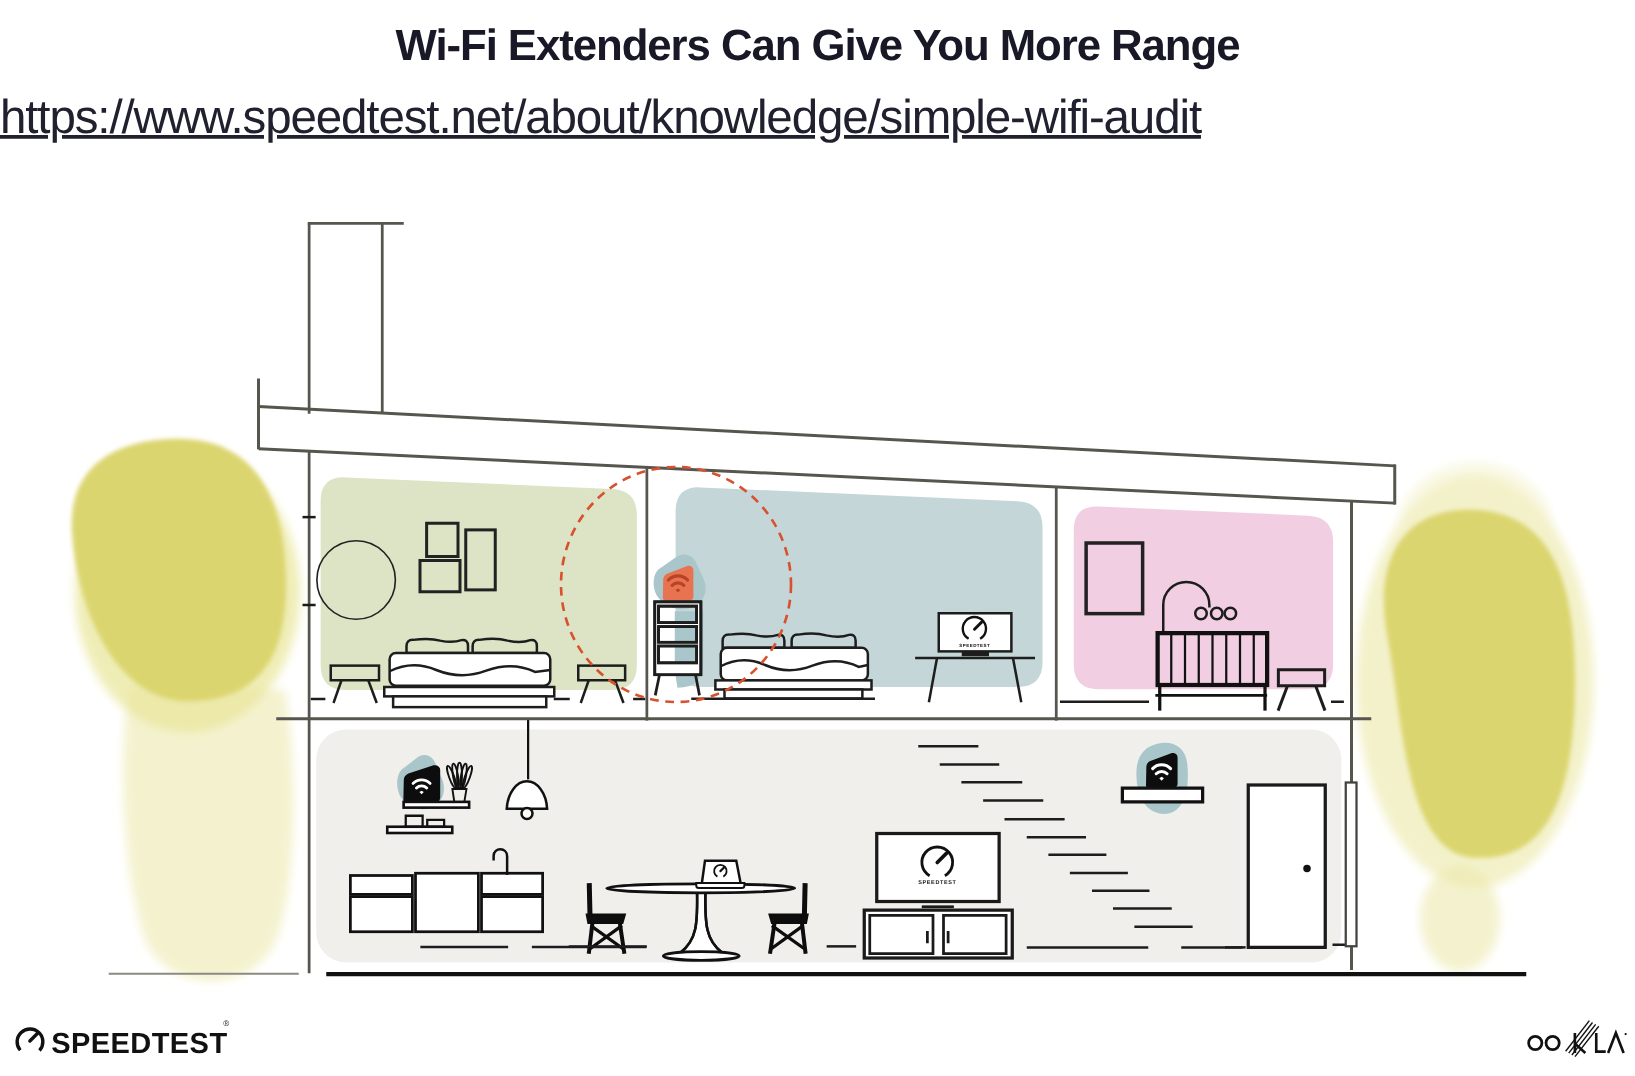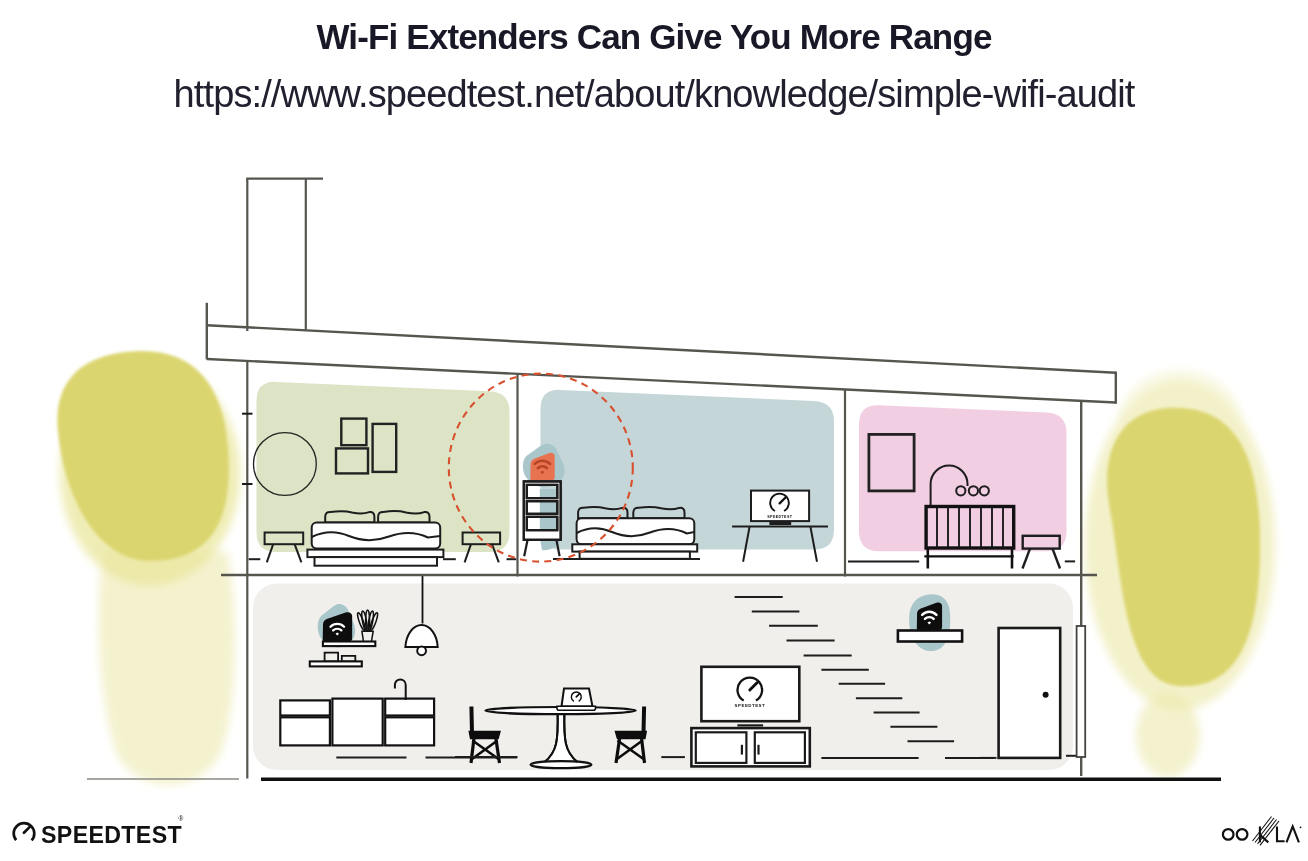--- a/index.html
+++ b/index.html
@@ -1,18 +1,18 @@
 <!DOCTYPE html>
 <html><head>
 <meta charset="utf-8">
 <style>
   html,body{margin:0;padding:0;background:#fff;width:1308px;height:861px;overflow:hidden;}
   body{font-family:"Liberation Sans",sans-serif;position:relative;}
   .title{position:absolute;top:17px;left:0;width:1308px;text-align:center;font-size:35px;font-weight:700;color:#181826;letter-spacing:-0.85px;}
-  .subtitle{position:absolute;top:73px;left:0;width:1308px;text-align:center;font-size:38px;font-weight:400;color:#20202e;letter-spacing:-0.9px;}
+  .subtitle{position:absolute;top:73px;left:0;width:1308px;text-align:left;font-size:38px;font-weight:400;color:#20202e;letter-spacing:-0.9px;text-decoration:underline;}
   svg{position:absolute;top:0;left:0;}
 </style>
 </head>
 <body>
 
 <div class="title">Wi-Fi Extenders Can Give You More Range</div>
 
 <div class="subtitle">https://www.speedtest.net/about/knowledge/simple-wifi-audit</div>
 <svg width="1308" height="861" viewBox="0 0 1308 861">
 <defs>

